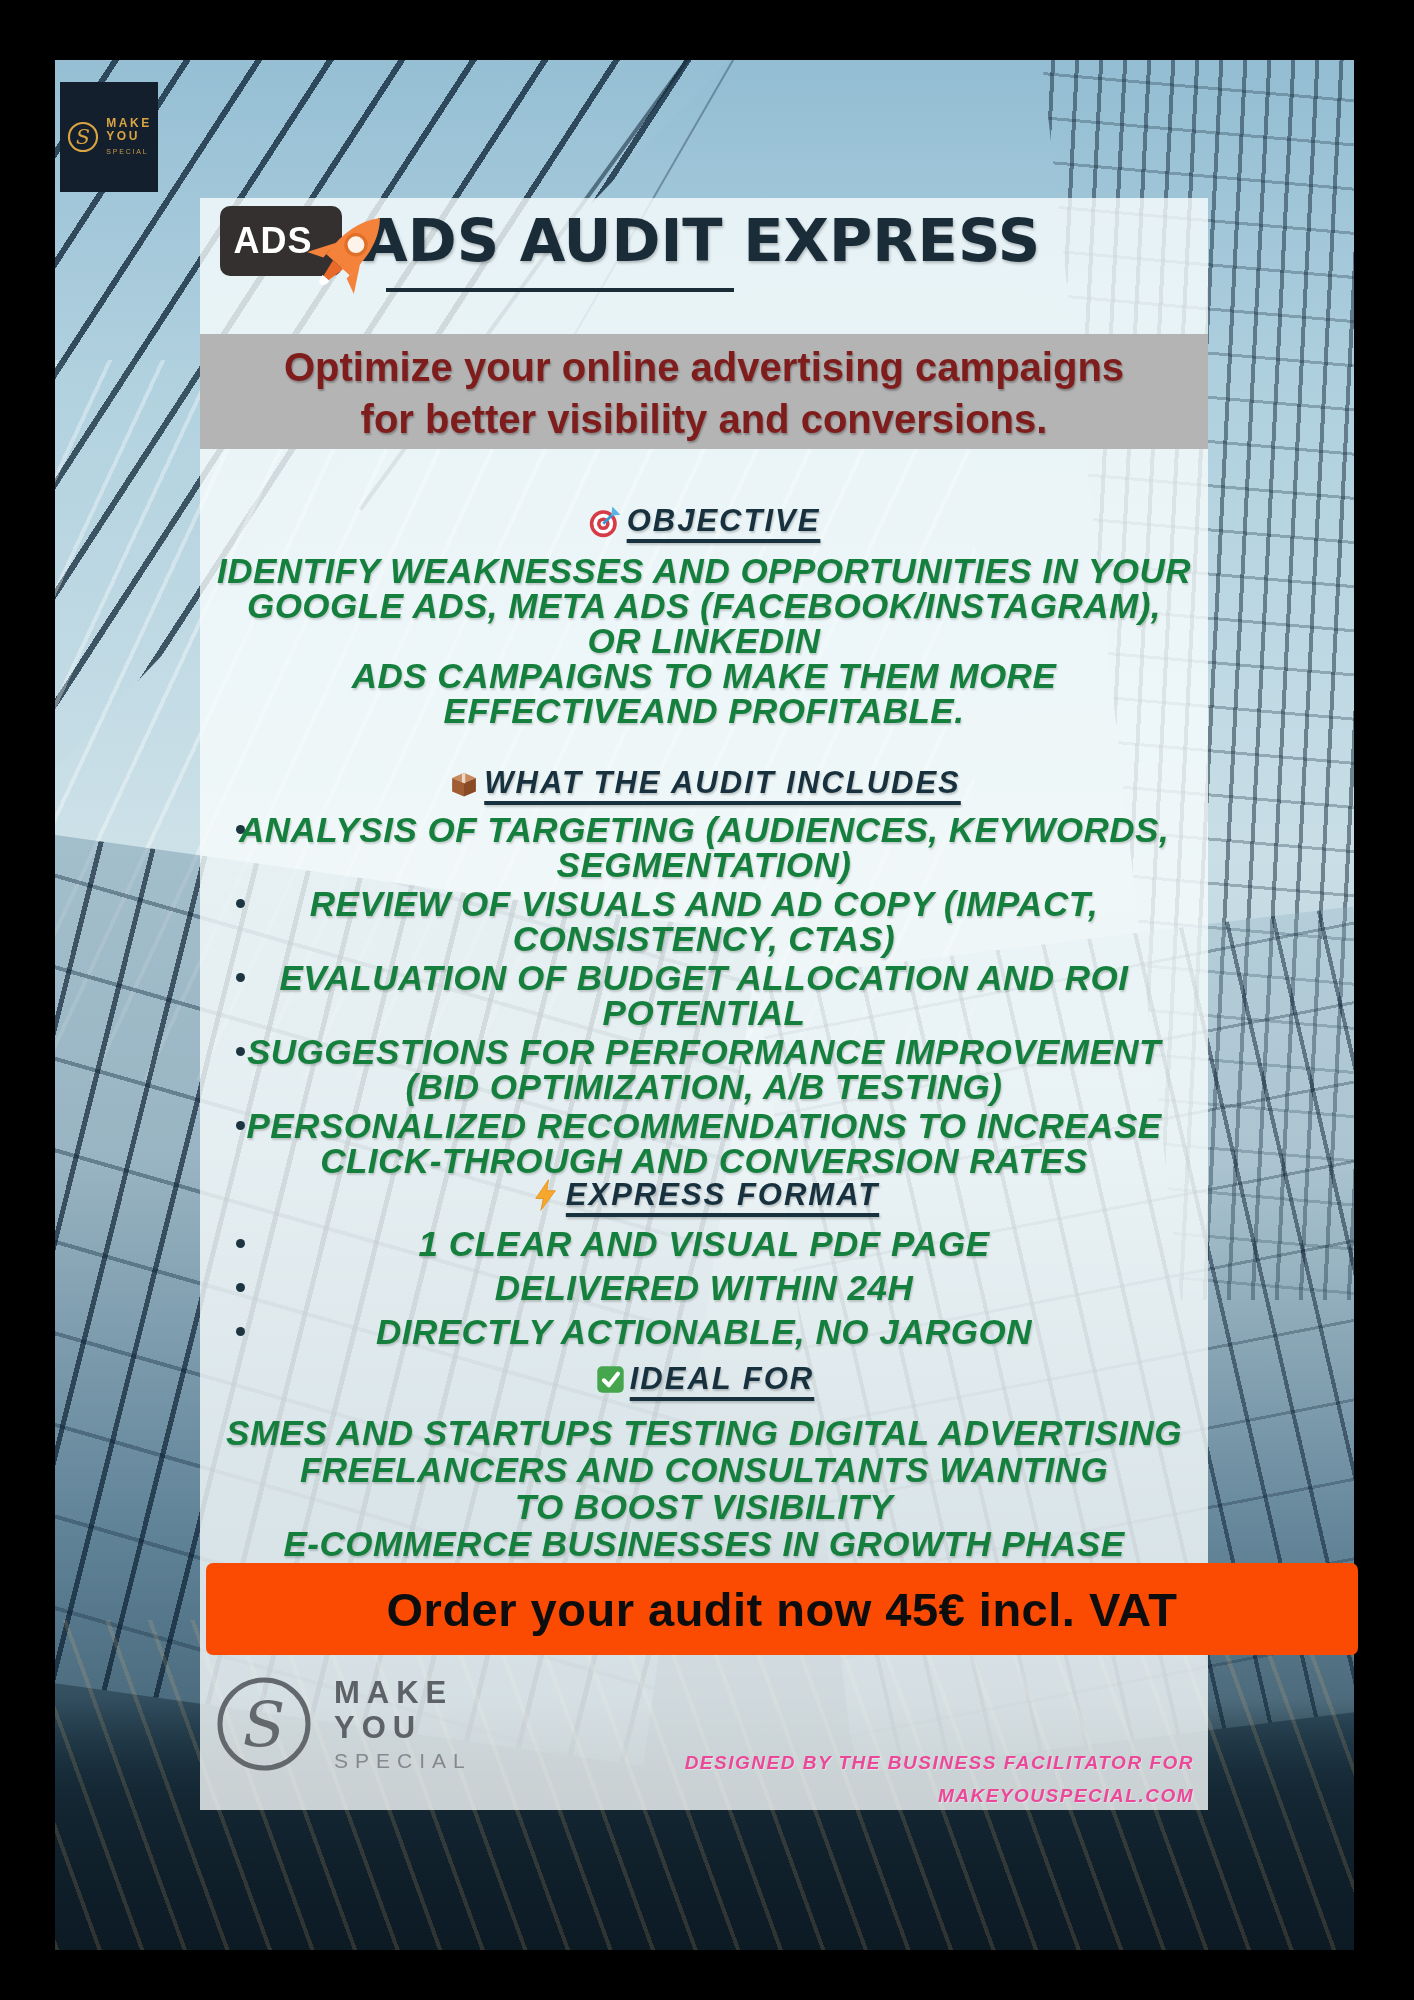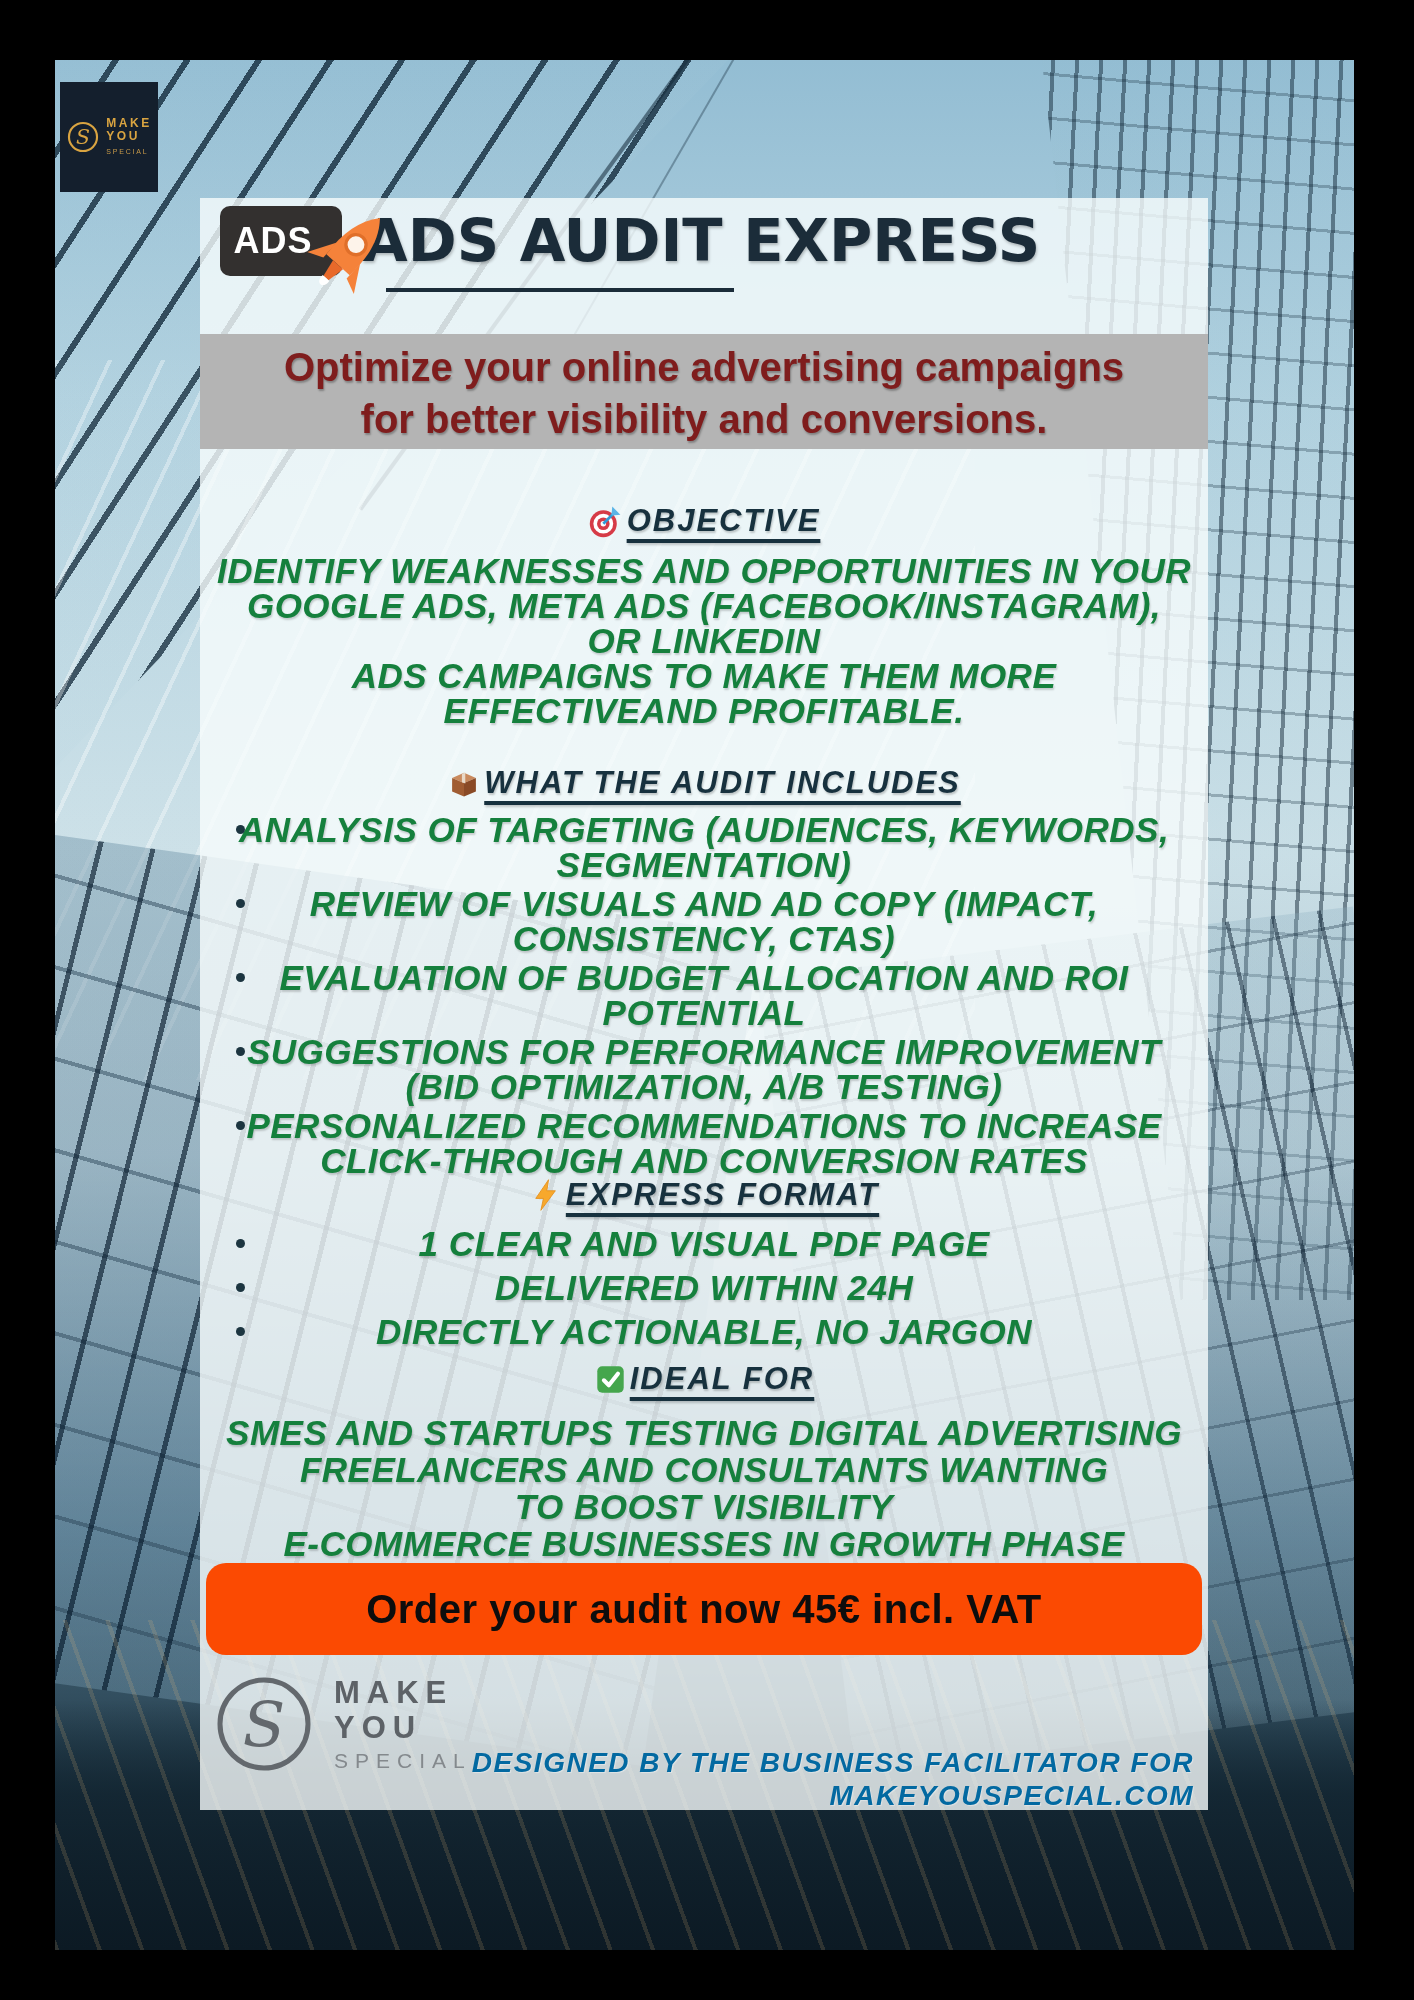--- a/index.html
+++ b/index.html
@@ -66,30 +66,30 @@
   .sec-objective{top:300px;}
   .sec-includes{top:562px;}
   .sec-express{top:974px;}
   .sec-express .body-line{line-height:40px;}
   .sec-express .dot{top:15px;}
   .sec-express .items{margin-top:6px;}
   .sec-ideal{top:1158px;}
   .sec-ideal .body-line{line-height:37px;}
   .sec-ideal .lines{margin-top:12px;}
   
-  .cta{position:absolute;left:6px;top:1365px;width:996px;height:92px;background:#fb4a02;border:none;
-    border-radius:20px;display:flex;align-items:center;justify-content:center;cursor:pointer;
-    font-family:"Liberation Sans",sans-serif;font-size:40px;font-weight:bold;color:#0d0d0d;letter-spacing:.5px;}
+  .cta{position:absolute;left:6px;top:1365px;width:1152px;height:92px;background:#fb4a02;border:none;
+    border-radius:7px;display:flex;align-items:center;justify-content:center;cursor:pointer;
+    font-family:"Liberation Sans",sans-serif;font-size:47px;font-weight:bold;color:#0d0d0d;letter-spacing:.5px;}
   
   .bottom-logo{position:absolute;left:14px;top:1476px;display:flex;align-items:center;gap:20px;}
   .bl-txt{display:flex;flex-direction:column;}
   .bl-1{font-size:31px;font-weight:bold;letter-spacing:7px;color:#5d6267;line-height:35px;}
   .bl-3{font-size:21px;letter-spacing:7px;color:#84898d;margin-top:4px;}
-  .footer{position:absolute;right:14px;top:1548px;text-align:right;font-size:28px;font-style:italic;
-    font-weight:bold;letter-spacing:1.5px;color:#0369a1;line-height:33px;text-shadow:1px 1px 1px rgba(255,255,255,.4);}
+  .footer{position:absolute;right:14px;top:1548px;text-align:right;font-size:19px;font-style:italic;
+    font-weight:bold;letter-spacing:1.5px;color:#ec4899;line-height:33px;text-shadow:1px 1px 1px rgba(255,255,255,.4);}
 </style>
 </head>
 <body>
 
 <div class="photo">
   <div class="f-topleft"></div>
   <div class="f-right"></div>
   <div class="f-crane1"></div>
   <div class="f-crane2"></div>
   <div class="f-midlight"></div>

